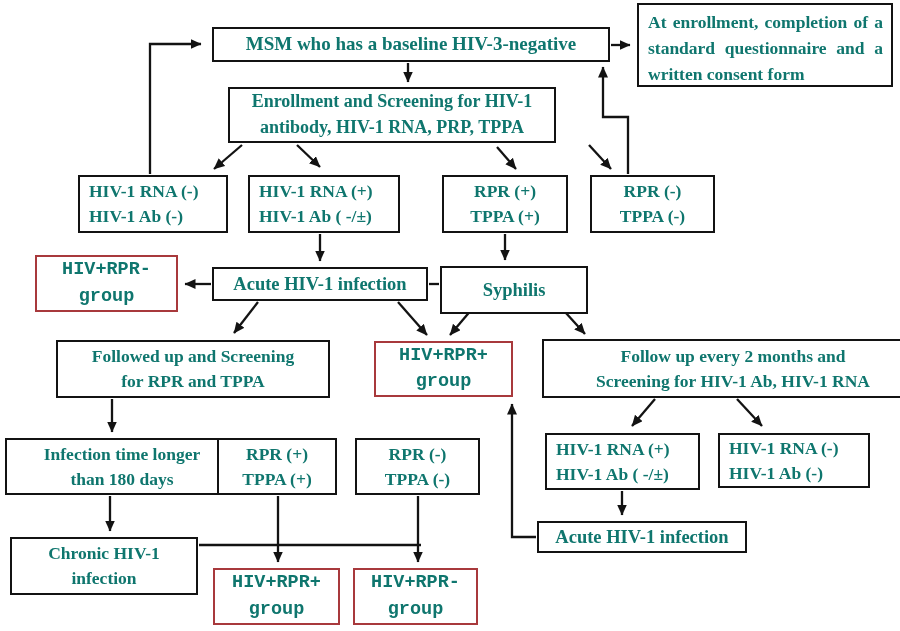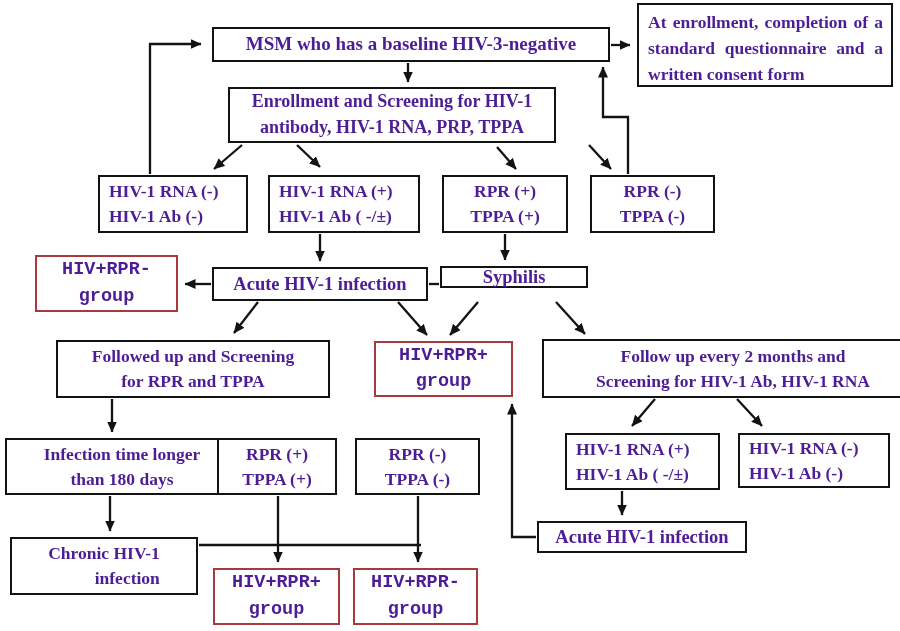--- a/index.html
+++ b/index.html
@@ -6,47 +6,47 @@
   .canvas {
     position:relative; width:900px; height:631px; background:#ffffff;
     font-family:"Liberation Serif", serif; color:#111111; overflow:hidden;
   }
   svg.wires { position:absolute; left:0; top:0; width:900px; height:631px; pointer-events:none; }
   .box {
     position:absolute; box-sizing:border-box;
     border:2.5px solid #131313; background:#ffffff;
     display:flex; align-items:center; justify-content:center;
     text-align:center; font-weight:bold; font-size:17.5px; line-height:1.42;
-    white-space:pre-line; color:#4c1d95;
+    white-space:pre-line; color:#0f766e;
   }
   .box.red { border-color:#a8393c;font-family:Liberation Mono, monospace; }
-  .box.left { justify-content:flex-start; text-align:left; padding-left:9px;margin-left:20px; }
+  .box.left { justify-content:flex-start; text-align:left; padding-left:9px; }
   .box.lg  { font-size:18.5px; }
 
   
   #n-msm        { left:212px; top:27px;  width:398px; height:35px; font-size:19px; }
   #n-note       { left:637px; top:3px;   width:256px; height:84px; display:block;
                   text-align:justify; padding:5px 8px 0 9px; line-height:1.48; }
   #n-screen     { left:228px; top:87px;  width:328px; height:56px; font-size:18px; }
   #n-rna-neg-1  { left:78px;  top:175px; width:150px; height:58px; }
   #n-rna-pos-1  { left:248px; top:175px; width:152px; height:58px; }
   #n-rpr-pos-1  { left:442px; top:175px; width:126px; height:58px; }
   #n-rpr-neg-1  { left:590px; top:175px; width:125px; height:58px; }
   #n-grp-neg-top{ left:35px;  top:255px; width:143px; height:57px; }
   #n-acute-1    { left:212px; top:267px; width:216px; height:34px; }
-  #n-syphilis   { left:440px; top:266px; width:148px; height:22px; }
+  #n-syphilis   { left:440px; top:266px; width:148px; height:48px; }
   #n-followed   { left:56px;  top:340px; width:274px; height:58px; }
   #n-grp-pos-mid{ left:374px; top:341px; width:139px; height:56px; }
   #n-follow2    { left:542px; top:339px; width:382px; height:59px; }
   #n-inf-time   { left:5px;   top:438px; width:234px; height:57px; }
   #n-rpr-pos-2  { left:217px; top:438px; width:120px; height:57px; }
   #n-rpr-neg-2  { left:355px; top:438px; width:125px; height:57px; }
   #n-rna-pos-2  { left:545px; top:433px; width:155px; height:57px; }
   #n-rna-neg-2  { left:718px; top:433px; width:152px; height:55px; }
-  #n-chronic    { left:10px;  top:537px; width:188px; height:58px;text-align:right; }
+  #n-chronic    { left:10px;  top:537px; width:188px; height:58px; }
   #n-acute-2    { left:537px; top:521px; width:210px; height:32px; }
   #n-grp-pos-bot{ left:213px; top:568px; width:127px; height:57px; }
   #n-grp-neg-bot{ left:353px; top:568px; width:125px; height:57px; }
 </style>
 </head>
 <body>
 
 <div class="canvas">
 
   <svg class="wires" viewBox="0 0 900 631" xmlns="http://www.w3.org/2000/svg">

